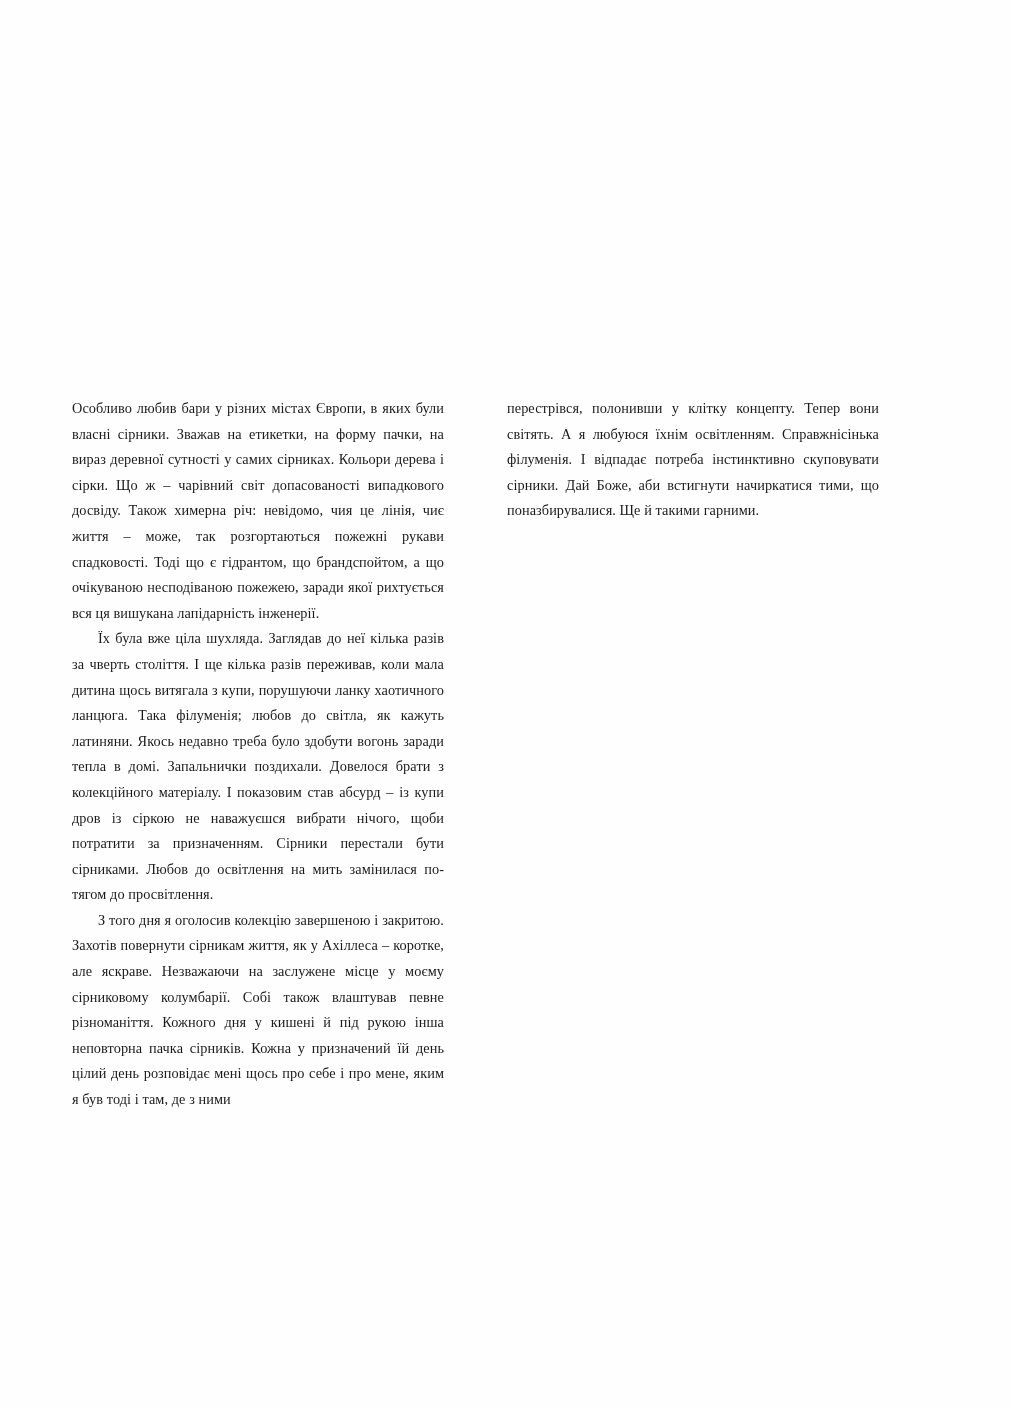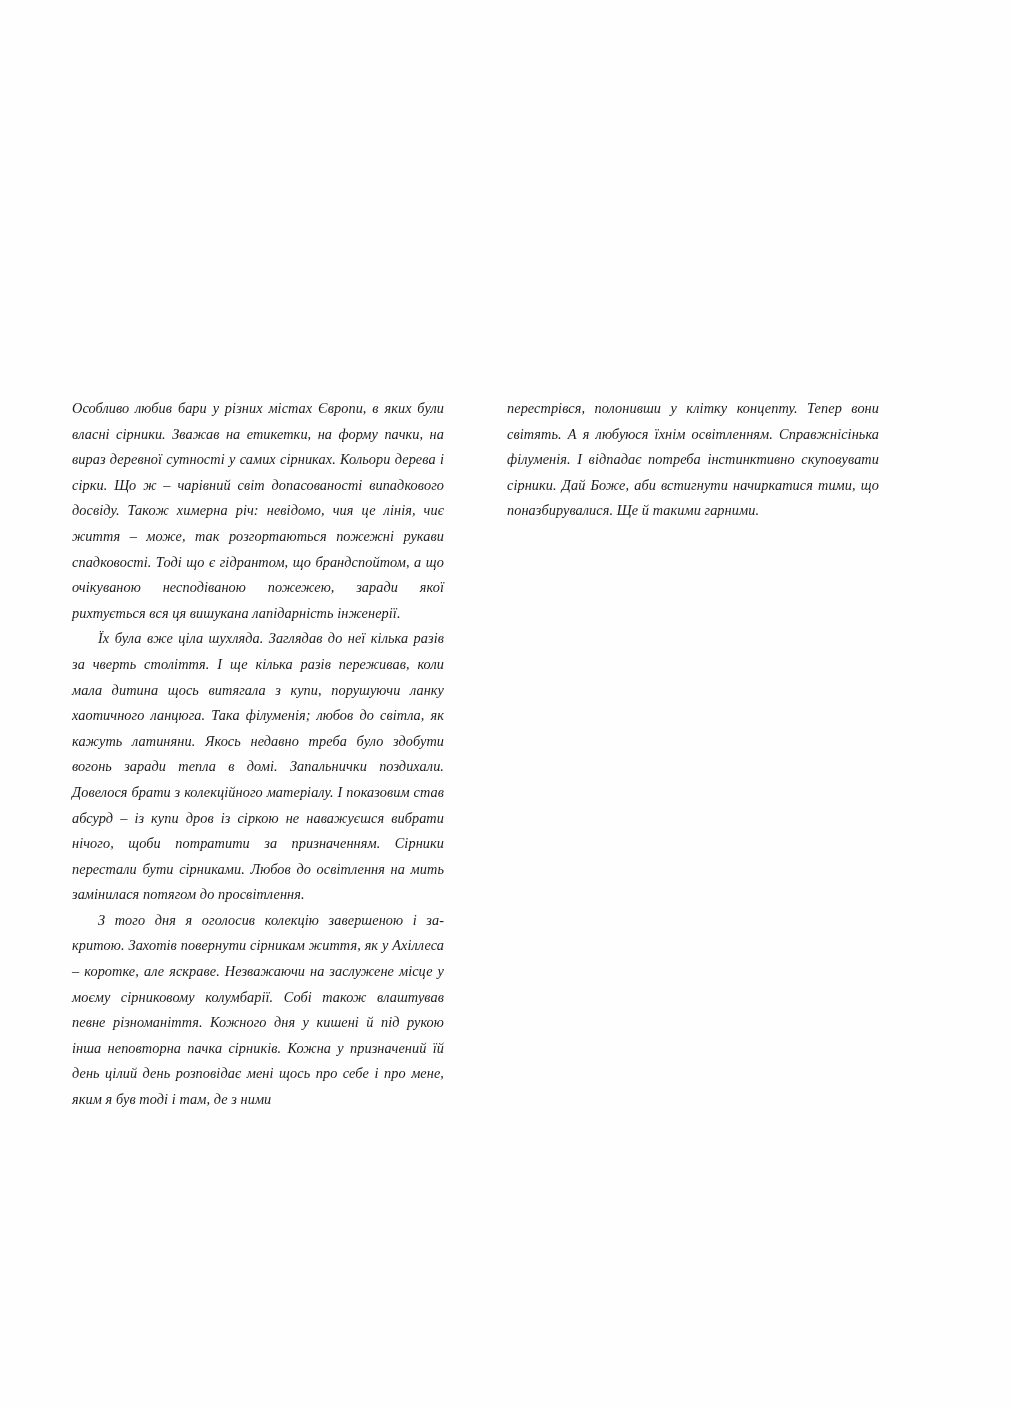--- a/index.html
+++ b/index.html
@@ -25,21 +25,20 @@
     top: 396px;
     left: 0;
     width: 1012px;
     display: flex;
     flex-direction: row;
     align-items: flex-start;
   }
   .column {
     width: 372px;
     box-sizing: border-box;
-    font-style: italic;
   }
   .column-left {
     margin-left: 72px;
   }
   .column-right {
     margin-left: 63px;
   }
   p.body-text {
     margin: 0;
     font-size: 14.3px;

